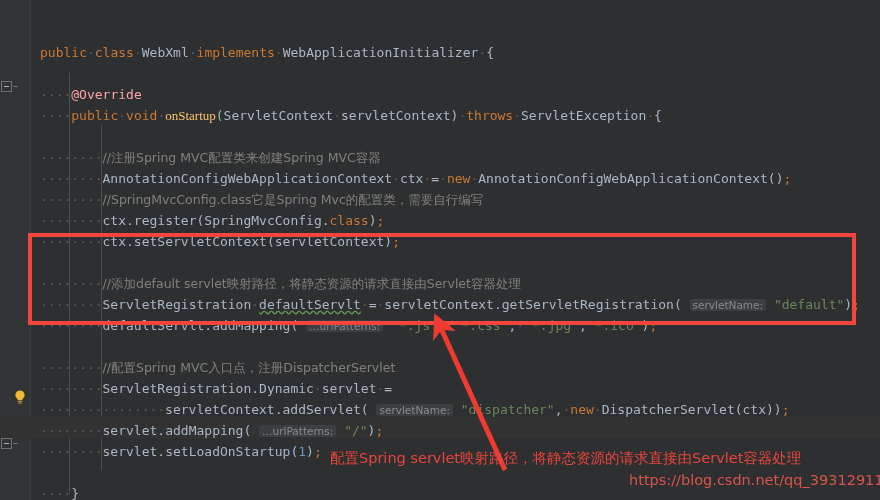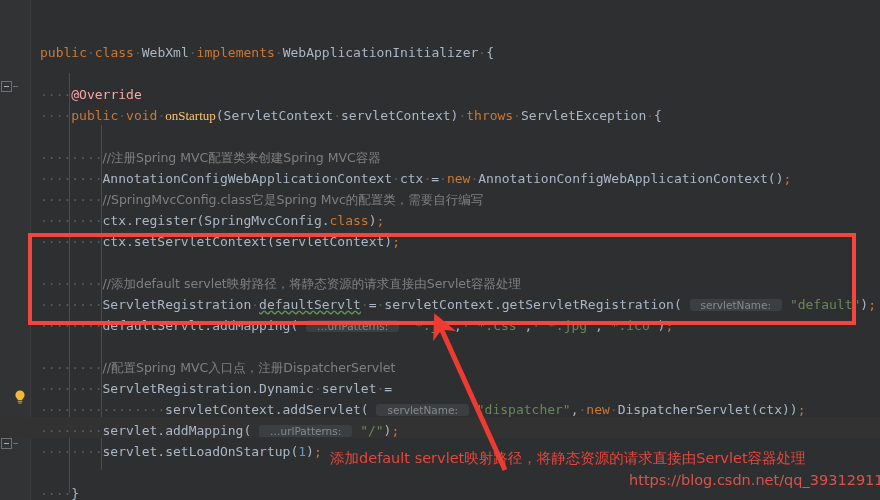--- a/index.html
+++ b/index.html
@@ -88,21 +88,21 @@
   .cmt  { color: #808080; text-align: center; }
   .str  { color: #6a8759; }
   .num  { color: #6897bb; }
   .pun  { color: #a9b7c6; }
   .semi { color: #cc7832; }
   .dot  { color: #5a5c5e; }
   .hint {
     color: #868a8e;
     background: #3b3f41;
     border-radius: 3px;
-    padding: 0 11px;
+    padding: 0 3px;
     font-size: 10.5px;
     font-family: "DejaVu Sans", "Liberation Sans", sans-serif;
   }
   .typo {
     text-decoration: underline wavy #629755;
     text-decoration-skip-ink: none;
   }
   .cn {
     font-family: "DejaVu Sans", "Liberation Sans", sans-serif;
     font-size: 12.5px;
@@ -156,17 +156,17 @@
 
   <svg id="arrow-svg">
     <defs>
       <marker id="ahead" markerWidth="5" markerHeight="5" refX="2.2" refY="2.5" orient="auto" markerUnits="strokeWidth">
         <path d="M0,0 L5,2.5 L0,5 L1.4,2.5 z" fill="#ee3b31"></path>
       </marker>
     </defs>
     <line id="arrow-line" stroke="#ee3b31" stroke-width="5" marker-end="url(#ahead)" x1="505" y1="470" x2="440" y2="326"></line>
   </svg>
 
-  <div id="note" style="left: 330px; top: 449px;">添加default servlet映射路径，将静态资源的请求直接由Servlet容器处理</div>
+  <div id="note" style="left: 330px; top: 449px;">配置Spring servlet映射路径，将静态资源的请求直接由Servlet容器处理</div>
 
   <div id="watermark" style="left: 629px; top: 472px;">https://blog.csdn.net/qq_39312911</div>
 
 </div>
 
 </body></html>

